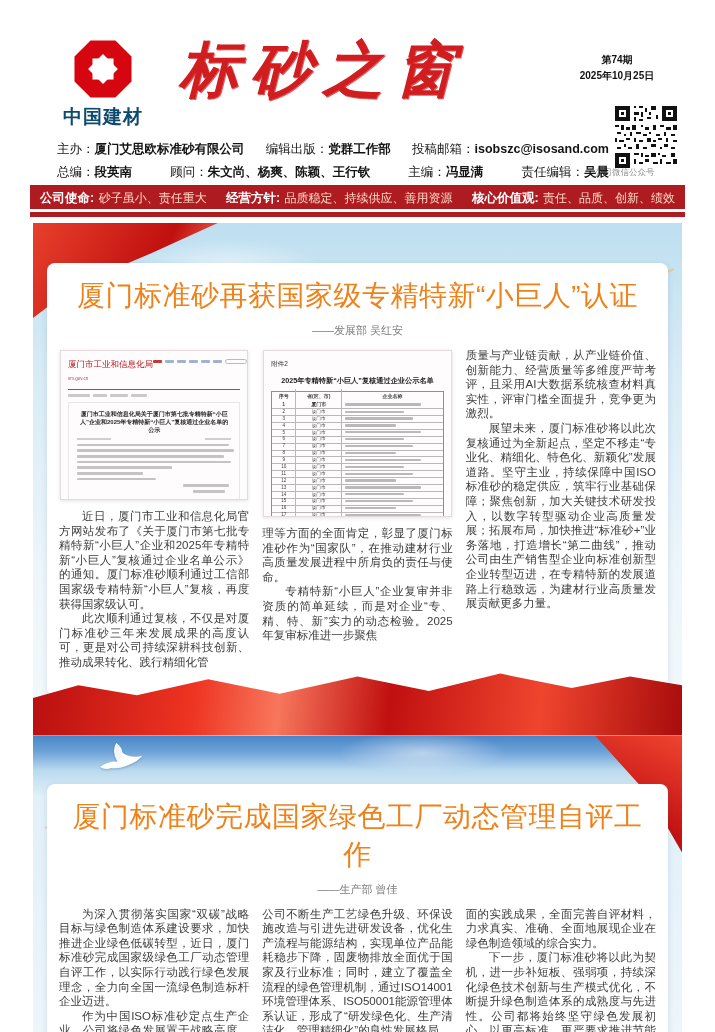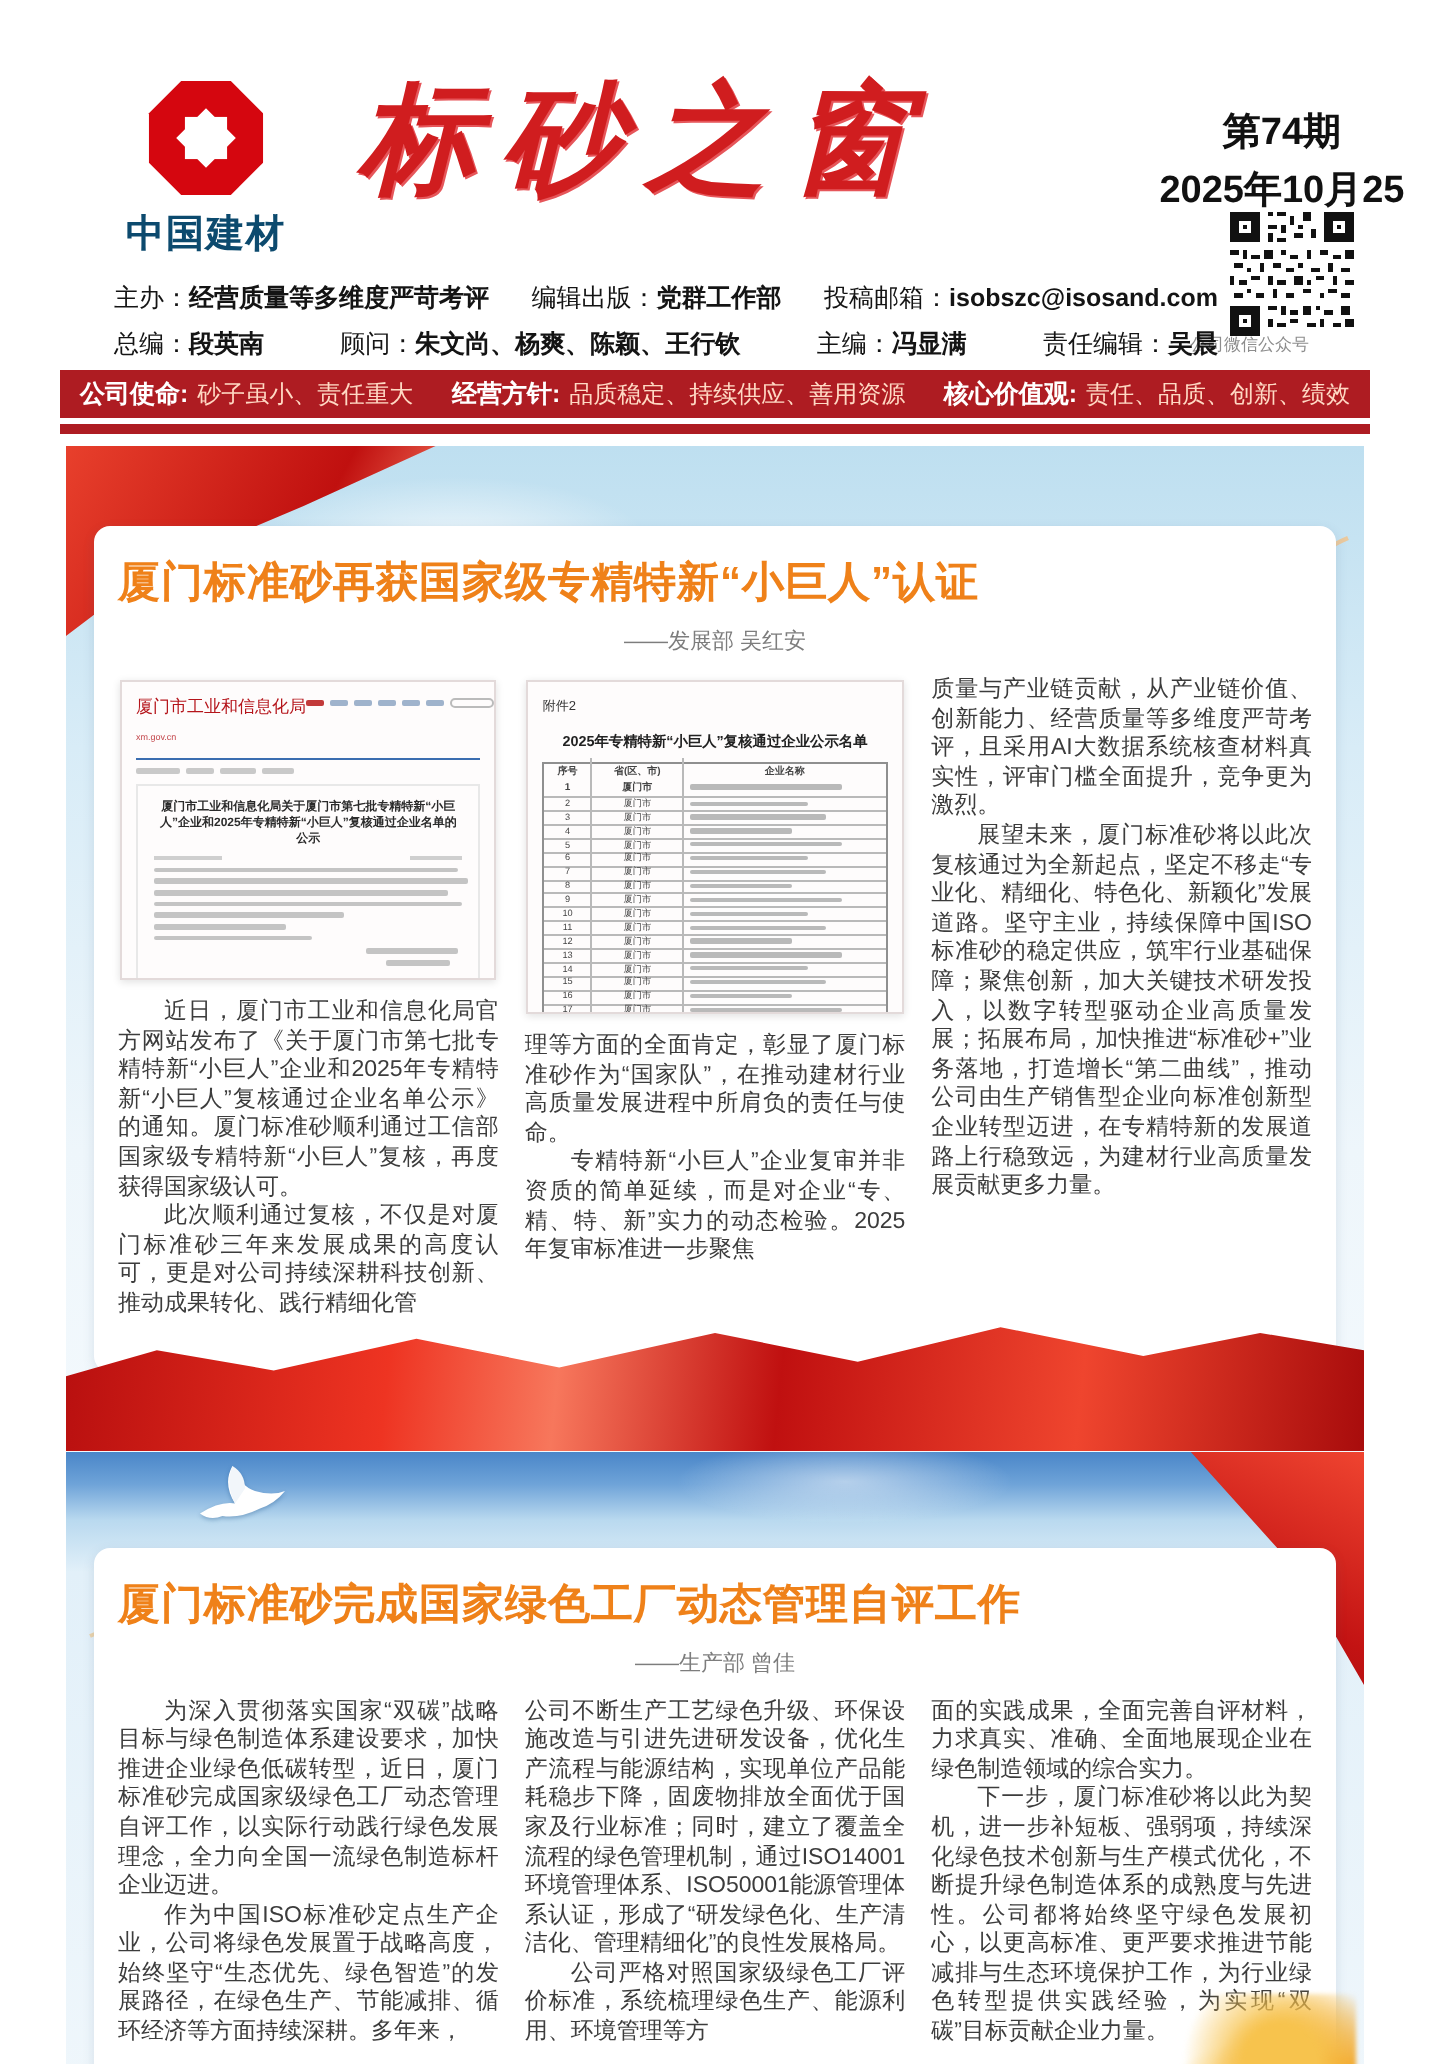--- a/index.html
+++ b/index.html
@@ -12,22 +12,22 @@
   .masthead { position:relative; height:183px; }
   .logo { position:absolute; left:55px; top:38px; width:96px; text-align:center; }
   .logo svg { width:62px; height:62px; display:block; margin:0 auto; }
   .logo-text { color:#0c4a6e; font-weight:bold; font-size:19px; letter-spacing:1px; margin-top:4px; }
   .paper-title {
     position:absolute; left:158px; top:30px; width:330px; text-align:center;
     font-family:"DejaVu Serif","Liberation Serif",serif; font-weight:bold; font-style:italic;
     font-size:60px; color:#d01d1f; letter-spacing:12px; white-space:nowrap;
     text-shadow:1px 1px 0 #e6565a;
   }
-  .issue-block { position:absolute; right:4px; top:52px; width:140px; text-align:center;
-    font-size:19px; line-height:1.55; color:#111; font-weight:600; }
+  .issue-block { position:absolute; right:28px; top:52px; width:140px; text-align:center;
+    font-size:10px; line-height:1.55; color:#111; font-weight:600; }
   .qr { position:absolute; right:38px; top:106px; width:62px; height:62px; background:#fff; }
   .qr svg { width:62px; height:62px; display:block; }
   .qr-caption { position:absolute; right:18px; top:167px; width:102px; text-align:left;
     font-size:8.5px; color:#8d8d8d; }
   .info-lines { position:absolute; left:57px; top:138px; width:552px;
     font-size:12.5px; font-weight:600; color:#141414; }
   .info-row { display:flex; justify-content:space-between; line-height:23px; white-space:nowrap; }
   .info-row .lbl { font-weight:400; }
   
   .values-bar { margin:2px 30px 0; height:24px; background:#ae1c22; display:flex;
@@ -45,21 +45,21 @@
       radial-gradient(ellipse 180px 60px at 78% 18%, rgba(255,255,255,.85), rgba(255,255,255,0) 70%),
       radial-gradient(ellipse 140px 50px at 30% 10%, rgba(255,255,255,.7), rgba(255,255,255,0) 70%),
       linear-gradient(180deg,#bedff0 0%,#d8ecf7 30%,#eef6fb 70%,#f3f9fd 100%);
   }
   .ribbon-corner { position:absolute; left:0; top:0; width:330px; height:100px; z-index:1;
     background:linear-gradient(118deg,#e8402c 0%,#c0100f 38%,#f2705a 55%,#9d0a0e 80%);
     clip-path:polygon(0 0, 56% 0, 36% 30%, 16% 58%, 6% 80%, 0 95%); }
   .gold-swoosh { position:absolute; right:6px; top:44px; width:110px; height:80px; z-index:1; }
   .card { position:relative; z-index:2; background:#ffffff; border-radius:8px;
     padding:14px 12px 26px; box-shadow:0 2px 6px rgba(60,90,120,.15); }
-  .article-title { color:#ef8119; font-weight:bold; font-size:21px;
+  .article-title { text-align:center; color:#ef8119; font-weight:normal; font-size:28px;
     letter-spacing:.5px; }
   .byline { text-align:center; color:#7d7d7d; font-size:11px; margin:8px 0 10px; }
   .cols { display:flex; gap:13px; }
   .col { flex:1; min-width:0; font-size:11.5px; line-height:14.6px; text-align:justify;
     color:#3c3c3c; }
   .col p { margin:0; }
   .col p.ind { text-indent:2em; }
   
   .shot { border:1px solid #e3dada; background:#fefcfc; box-shadow:0 1px 4px rgba(0,0,0,.12);
     overflow:hidden; margin:2px 1px 9px; }
@@ -156,21 +156,21 @@
           <rect x="2" y="24" width="3" height="3" fill="#fff"></rect>
         <rect x="3" y="3" width="1" height="1"></rect>
           <rect x="25" y="3" width="1" height="1"></rect>
           <rect x="3" y="25" width="1" height="1"></rect>
       </g>
     </svg>
   </div>
   <div class="qr-caption">公司微信公众号</div>
   <div class="info-lines">
     <div class="info-row">
-      <span><span class="lbl">主办：</span><span>经营质量等多维度严苛考评</span></span>
+      <span><span class="lbl">主办：</span><span>厦门艾思欧标准砂有限公司</span></span>
       <span><span class="lbl">编辑出版：</span><span>党群工作部</span></span>
       <span><span class="lbl">投稿邮箱：</span><span>isobszc@isosand.com</span></span>
     </div>
     <div class="info-row">
       <span><span class="lbl">总编：</span><span>段英南</span></span>
       <span><span class="lbl">顾问：</span><span>朱文尚、杨爽、陈颖、王行钦</span></span>
       <span><span class="lbl">主编：</span><span>冯显满</span></span>
       <span><span class="lbl">责任编辑：</span><span>吴晨</span></span>
     </div>
   </div>

